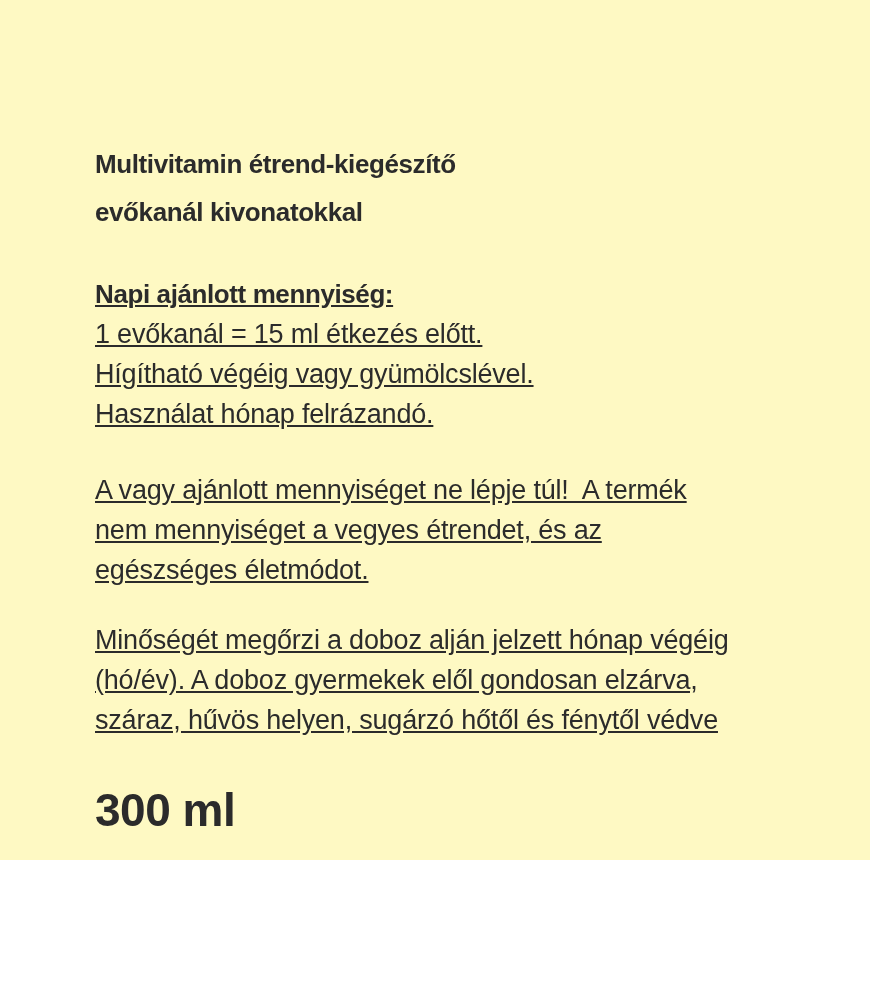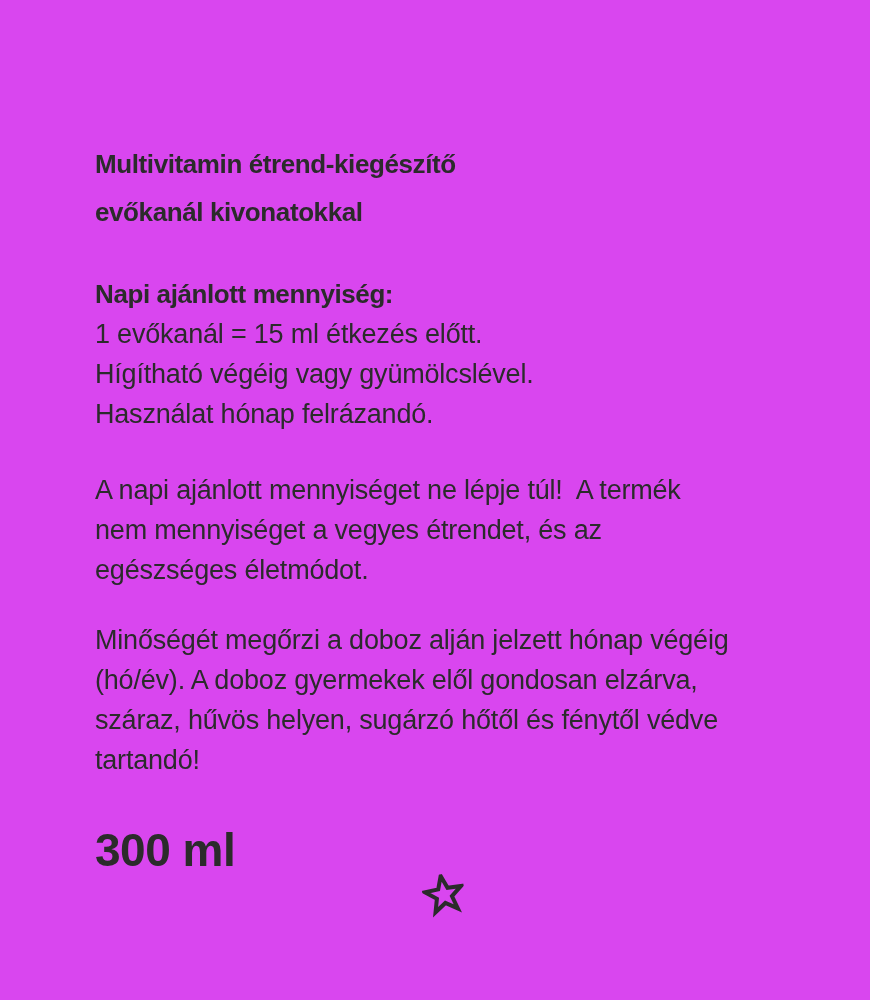--- a/index.html
+++ b/index.html
@@ -1,21 +1,21 @@
 <!DOCTYPE html>
 <html><head>
 <meta charset="utf-8">
 <style>
   * { margin: 0; padding: 0; box-sizing: border-box; }
   html, body { background: #ffffff; }
   .page {
     position: relative;
     width: 870px;
-    height: 1000px;
-    background: #d946ef;
+    height: 860px;
+    background: #fef9c3;
     overflow: hidden;
     font-family: "Liberation Sans", sans-serif;
     color: #2b2b2b;
     padding-left: 24px;
   }
   .content {
     position: absolute;
     left: 95px;
     top: 140px;
     width: 710px;
@@ -26,20 +26,21 @@
     line-height: 48px;
     letter-spacing: -0.4px;
     margin-bottom: 38px;
   }
   .title .line { display: block; }
   .body-text {
     font-size: 27px;
     font-weight: 400;
     line-height: 40px;
     letter-spacing: -0.2px;
+    text-decoration: underline;
   }
   .dosage { margin-bottom: 36px; }
   .warning { margin-bottom: 30px; }
   .storage { margin-bottom: 16px; }
   .heading {
     font-weight: 700;
     font-size: 26px;
     letter-spacing: -0.4px;
   }
   .line {
@@ -75,30 +76,29 @@
     </h1>
 
     <section class="dosage body-text">
       <span class="line heading">Napi ajánlott mennyiség:</span>
       <span class="line">1 evőkanál = 15 ml étkezés előtt.</span>
       <span class="line">Hígítható végéig vagy gyümölcslével.</span>
       <span class="line">Használat hónap felrázandó.</span>
     </section>
 
     <section class="warning body-text">
-      <span class="line">A napi ajánlott mennyiséget ne lépje túl!  A termék</span>
+      <span class="line">A vagy ajánlott mennyiséget ne lépje túl!  A termék</span>
       <span class="line">nem mennyiséget a vegyes étrendet, és az</span>
       <span class="line">egészséges életmódot.</span>
     </section>
 
     <section class="storage body-text">
       <span class="line">Minőségét megőrzi a doboz alján jelzett hónap végéig</span>
       <span class="line">(hó/év). A doboz gyermekek elől gondosan elzárva,</span>
       <span class="line">száraz, hűvös helyen, sugárzó hőtől és fénytől védve</span>
-      <span class="line">tartandó!</span>
     </section>
 
     <div class="volume">300 ml</div>
   </main>
 
   <div class="star-wrap">
     <svg viewBox="0 0 24 24" fill="none" stroke="#2b2b2b" stroke-width="2.3" stroke-linejoin="miter">
       <polygon points="12,1 14.7,8.28 22.46,8.6 16.37,13.42 18.47,20.9 12,16.6 5.53,20.9 7.63,13.42 1.54,8.6 9.3,8.28"></polygon>
     </svg>
   </div>

